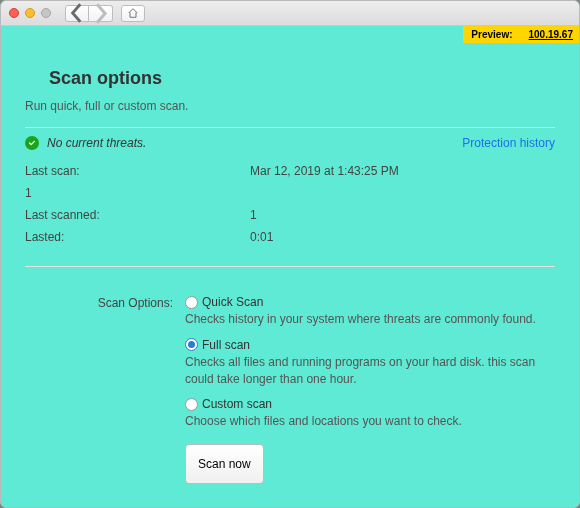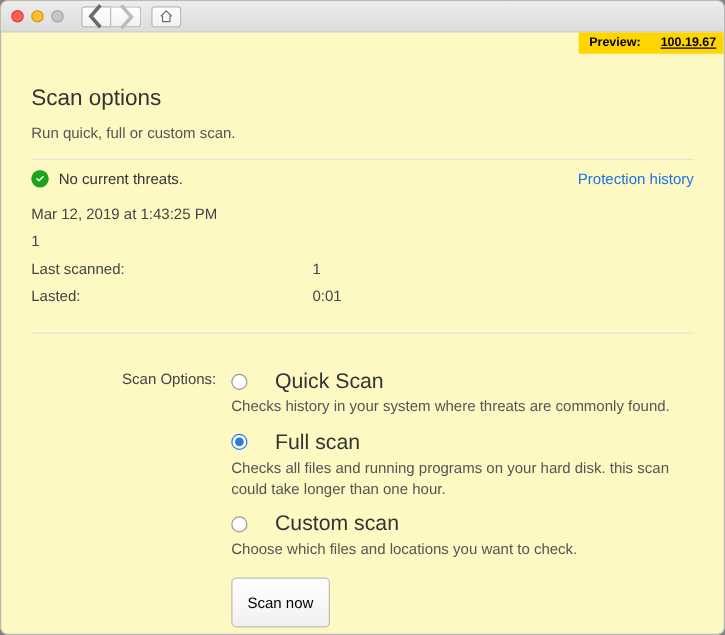--- a/index.html
+++ b/index.html
@@ -6,21 +6,21 @@
   body {
     font-family: -apple-system, "Helvetica Neue", Arial, sans-serif;
     background: #888;
     width: 580px;
     height: 508px;
     overflow: hidden;
   }
   .window {
     width: 580px;
     height: 508px;
-    background: #fef9c3;
+    background: #5eead4;
     border: 1px solid #b9b9b9;
     border-radius: 6px;
     overflow: hidden;
     box-shadow: 0 1px 3px rgba(0,0,0,0.15);
     position: relative;
   }
   .titlebar {
     height: 25px;
     background: linear-gradient(#ededed, #dcdcdc);
     border-bottom: 1px solid #c9c9c9;
@@ -64,48 +64,49 @@
     gap: 16px;
   }
   .preview-strip .v { font-weight: 700; text-decoration: underline; }
   .content {
     padding: 42px 24px 20px 24px;
     font-size: 12px;
     color: #333;
   }
   h1 {
     font-size: 18px;
-    font-weight: 400;
+    font-weight: 700;
     color: #333;
     margin-bottom: 10px;
+    margin-left: 24px;
   }
   .subtitle {
     font-size: 12px;
     color: #555;
     margin-bottom: 14px;
   }
   .sep { border: none; border-top: 1px solid #e3e3e3; margin: 0; }
   .status-row {
     display:flex; align-items:center; padding: 8px 0 10px 0;
   }
   .check {
     width:14px; height:14px; border-radius:50%;
     background:#1ca51c;
     display:flex; align-items:center; justify-content:center;
     margin-right:8px;
   }
   .check svg { width:8px; height:8px; }
-  .status-row .msg { flex: 1; font-size:12px; color:#333; }
+  .status-row .msg { flex: 1; font-size:12px; color:#333;font-style:italic; }
   .link { color:#1a73e8; font-size:12px; cursor:pointer; }
   .kv { display:flex; padding: 4px 0; font-size:12px; color:#444; }
   .kv .k { width: 225px; }
   .scan-block { margin-top: 28px; display:flex; }
   .scan-block .lbl { width: 160px; text-align: right; padding-right: 12px; padding-top: 1px; font-size:12px; color:#444; }
   .opts { flex: 1; }
-  .radio-row { display:flex; align-items:center; gap:22px; font-size:17px; margin-bottom:2px; }
+  .radio-row { display:flex; align-items:center; gap:4px; font-size:12px; margin-bottom:2px; }
   .radio {
     width:13px; height:13px; border-radius:50%;
     border:1px solid #999; background:#fff; display:inline-flex;
     align-items:center; justify-content:center;
   }
   .radio.sel { border-color:#2a7bdf; }
   .radio.sel .dot { width:7px; height:7px; border-radius:50%; background:#2a7bdf; }
   .opt-desc { font-size:12px; color:#555; margin: 2px 0 10px 0; line-height:1.4; max-width: 360px; }
   .scan-now {
     margin-top: 4px;
@@ -161,20 +162,21 @@
       <span class="check">
         <svg viewBox="0 0 10 10">
             <path d="M2 5 L4 7 L8 3" stroke="#fff" stroke-width="1.6" fill="none" stroke-linecap="round" stroke-linejoin="round"></path>
           </svg>
       </span>
       <span class="msg">No current threats.</span>
       <span class="link">Protection history</span>
     </div>
 
     <div class="kv">
+      <span class="k">Last scan:</span>
       <span>Mar 12, 2019 at 1:43:25 PM</span>
     </div>
     <div class="kv">
       <span>1</span>
     </div>
     <div class="kv">
       <span class="k">Last scanned:</span>
       <span>1</span>
     </div>
     <div class="kv">

